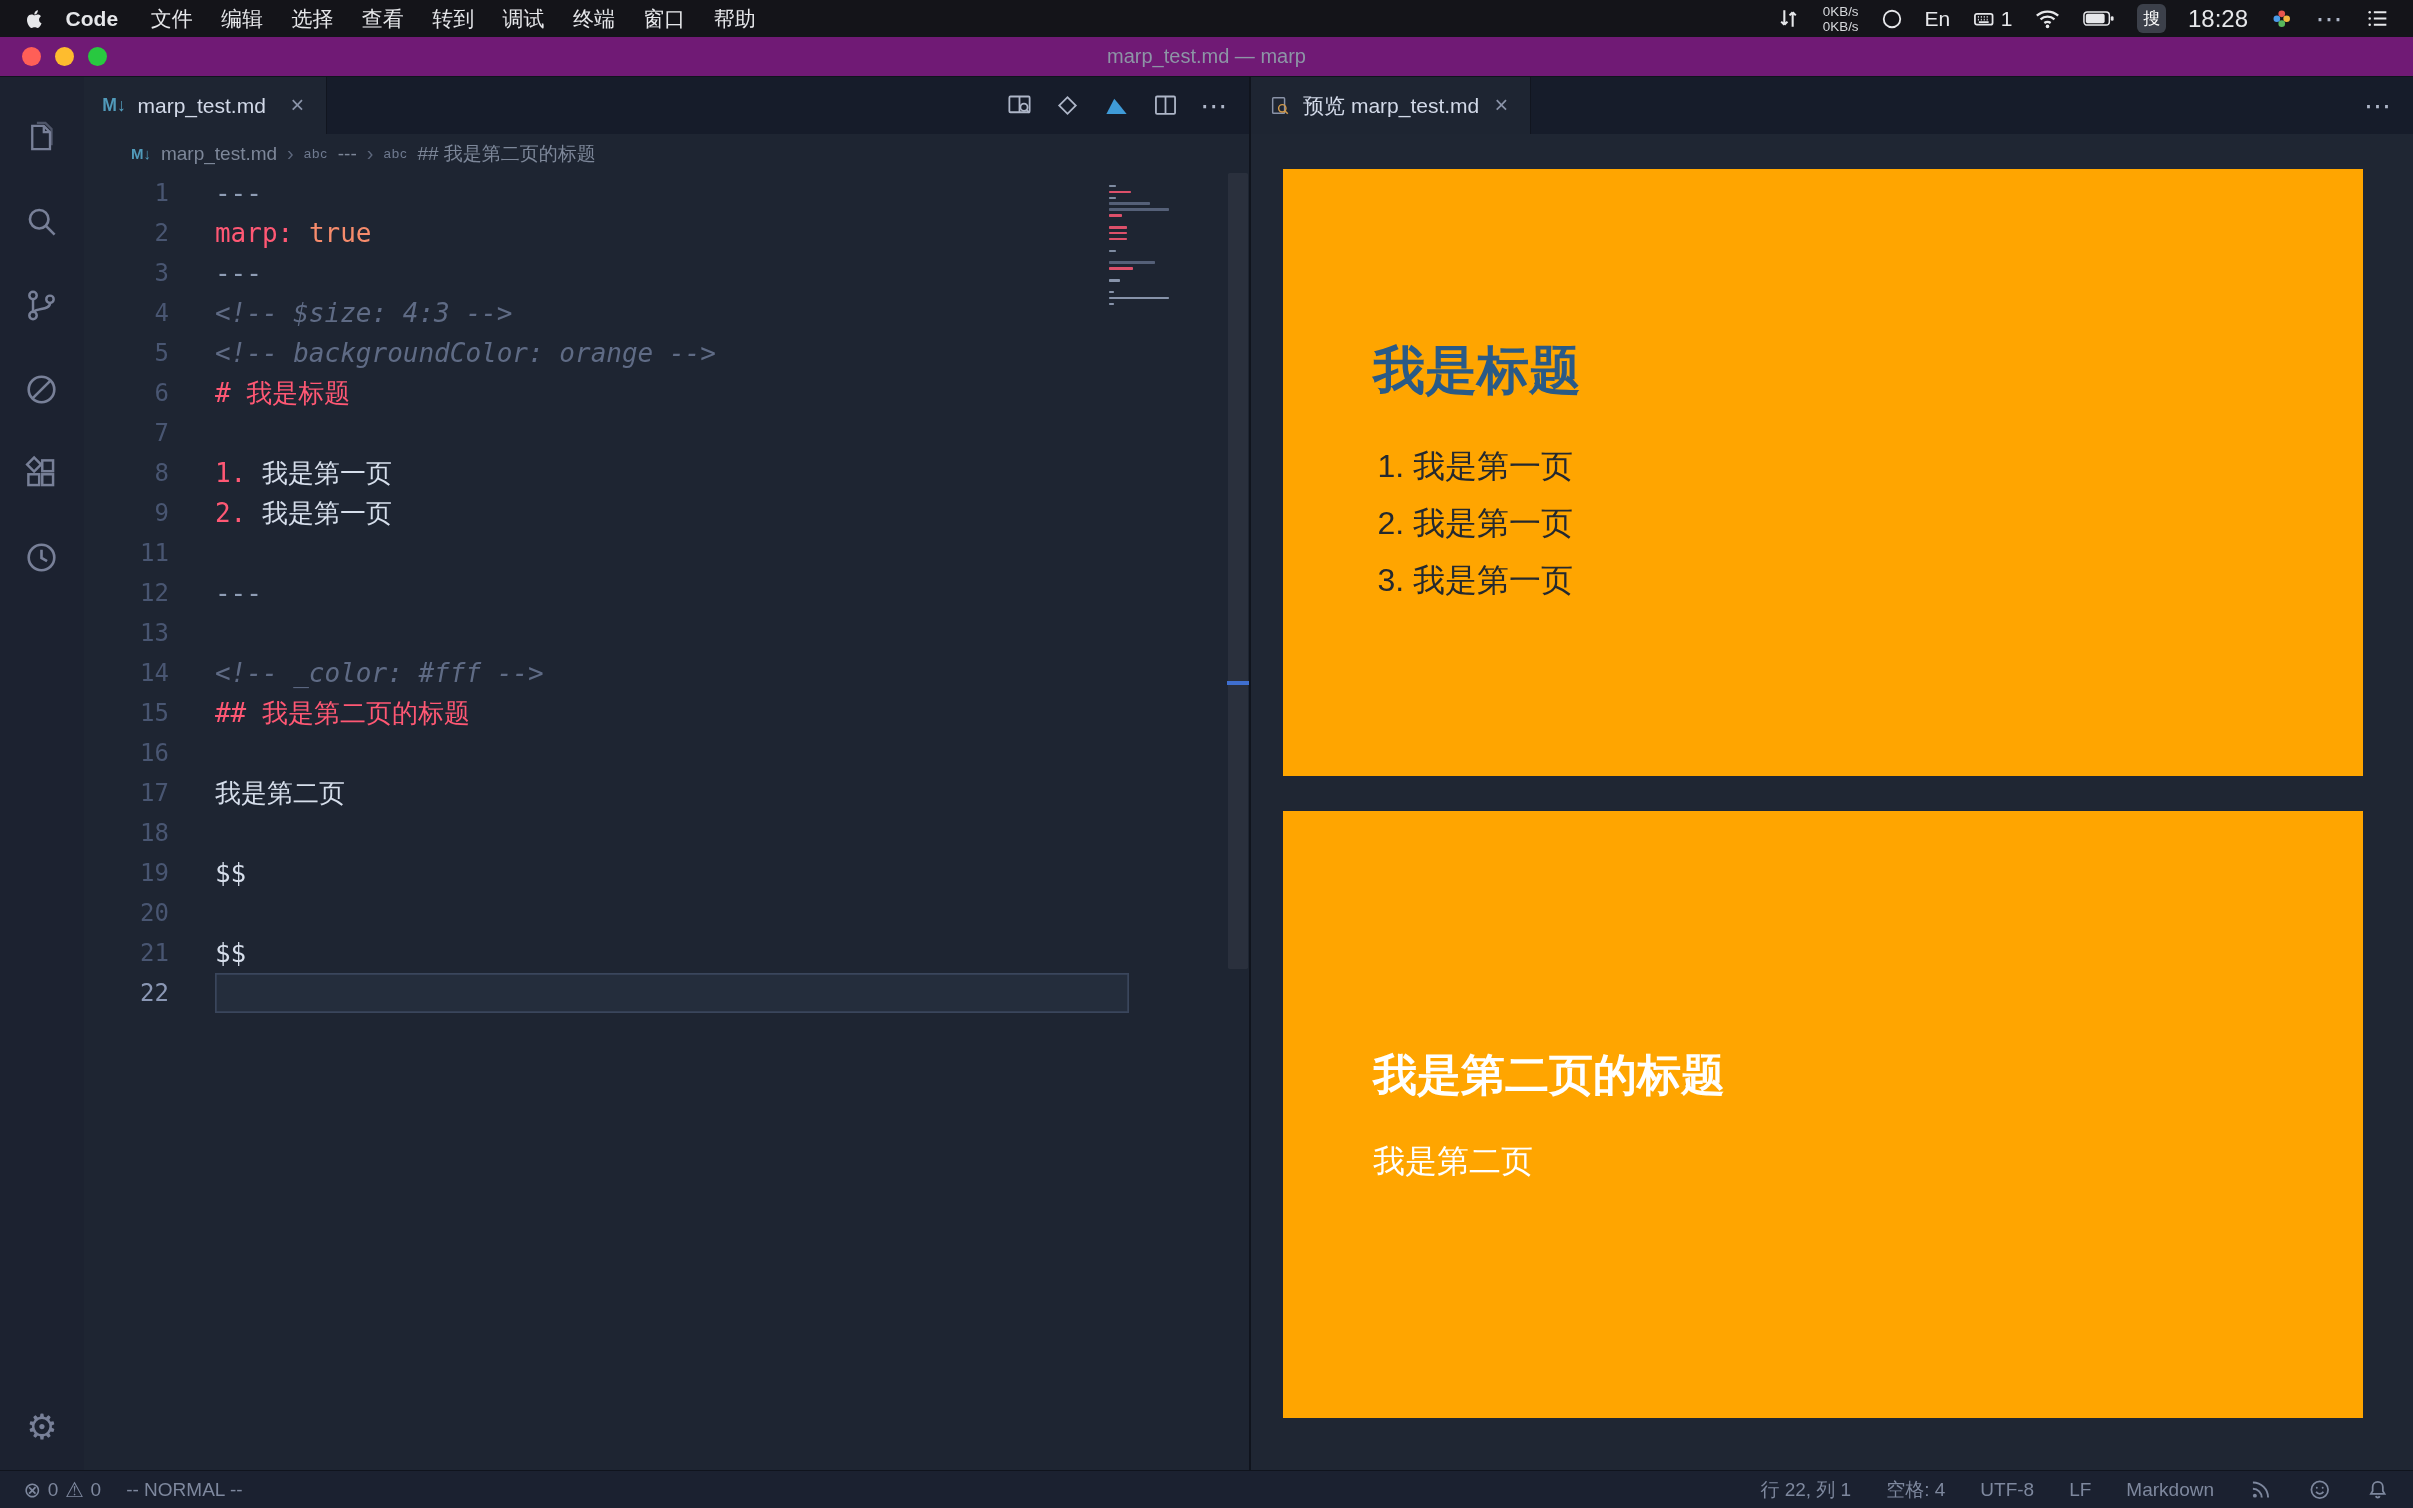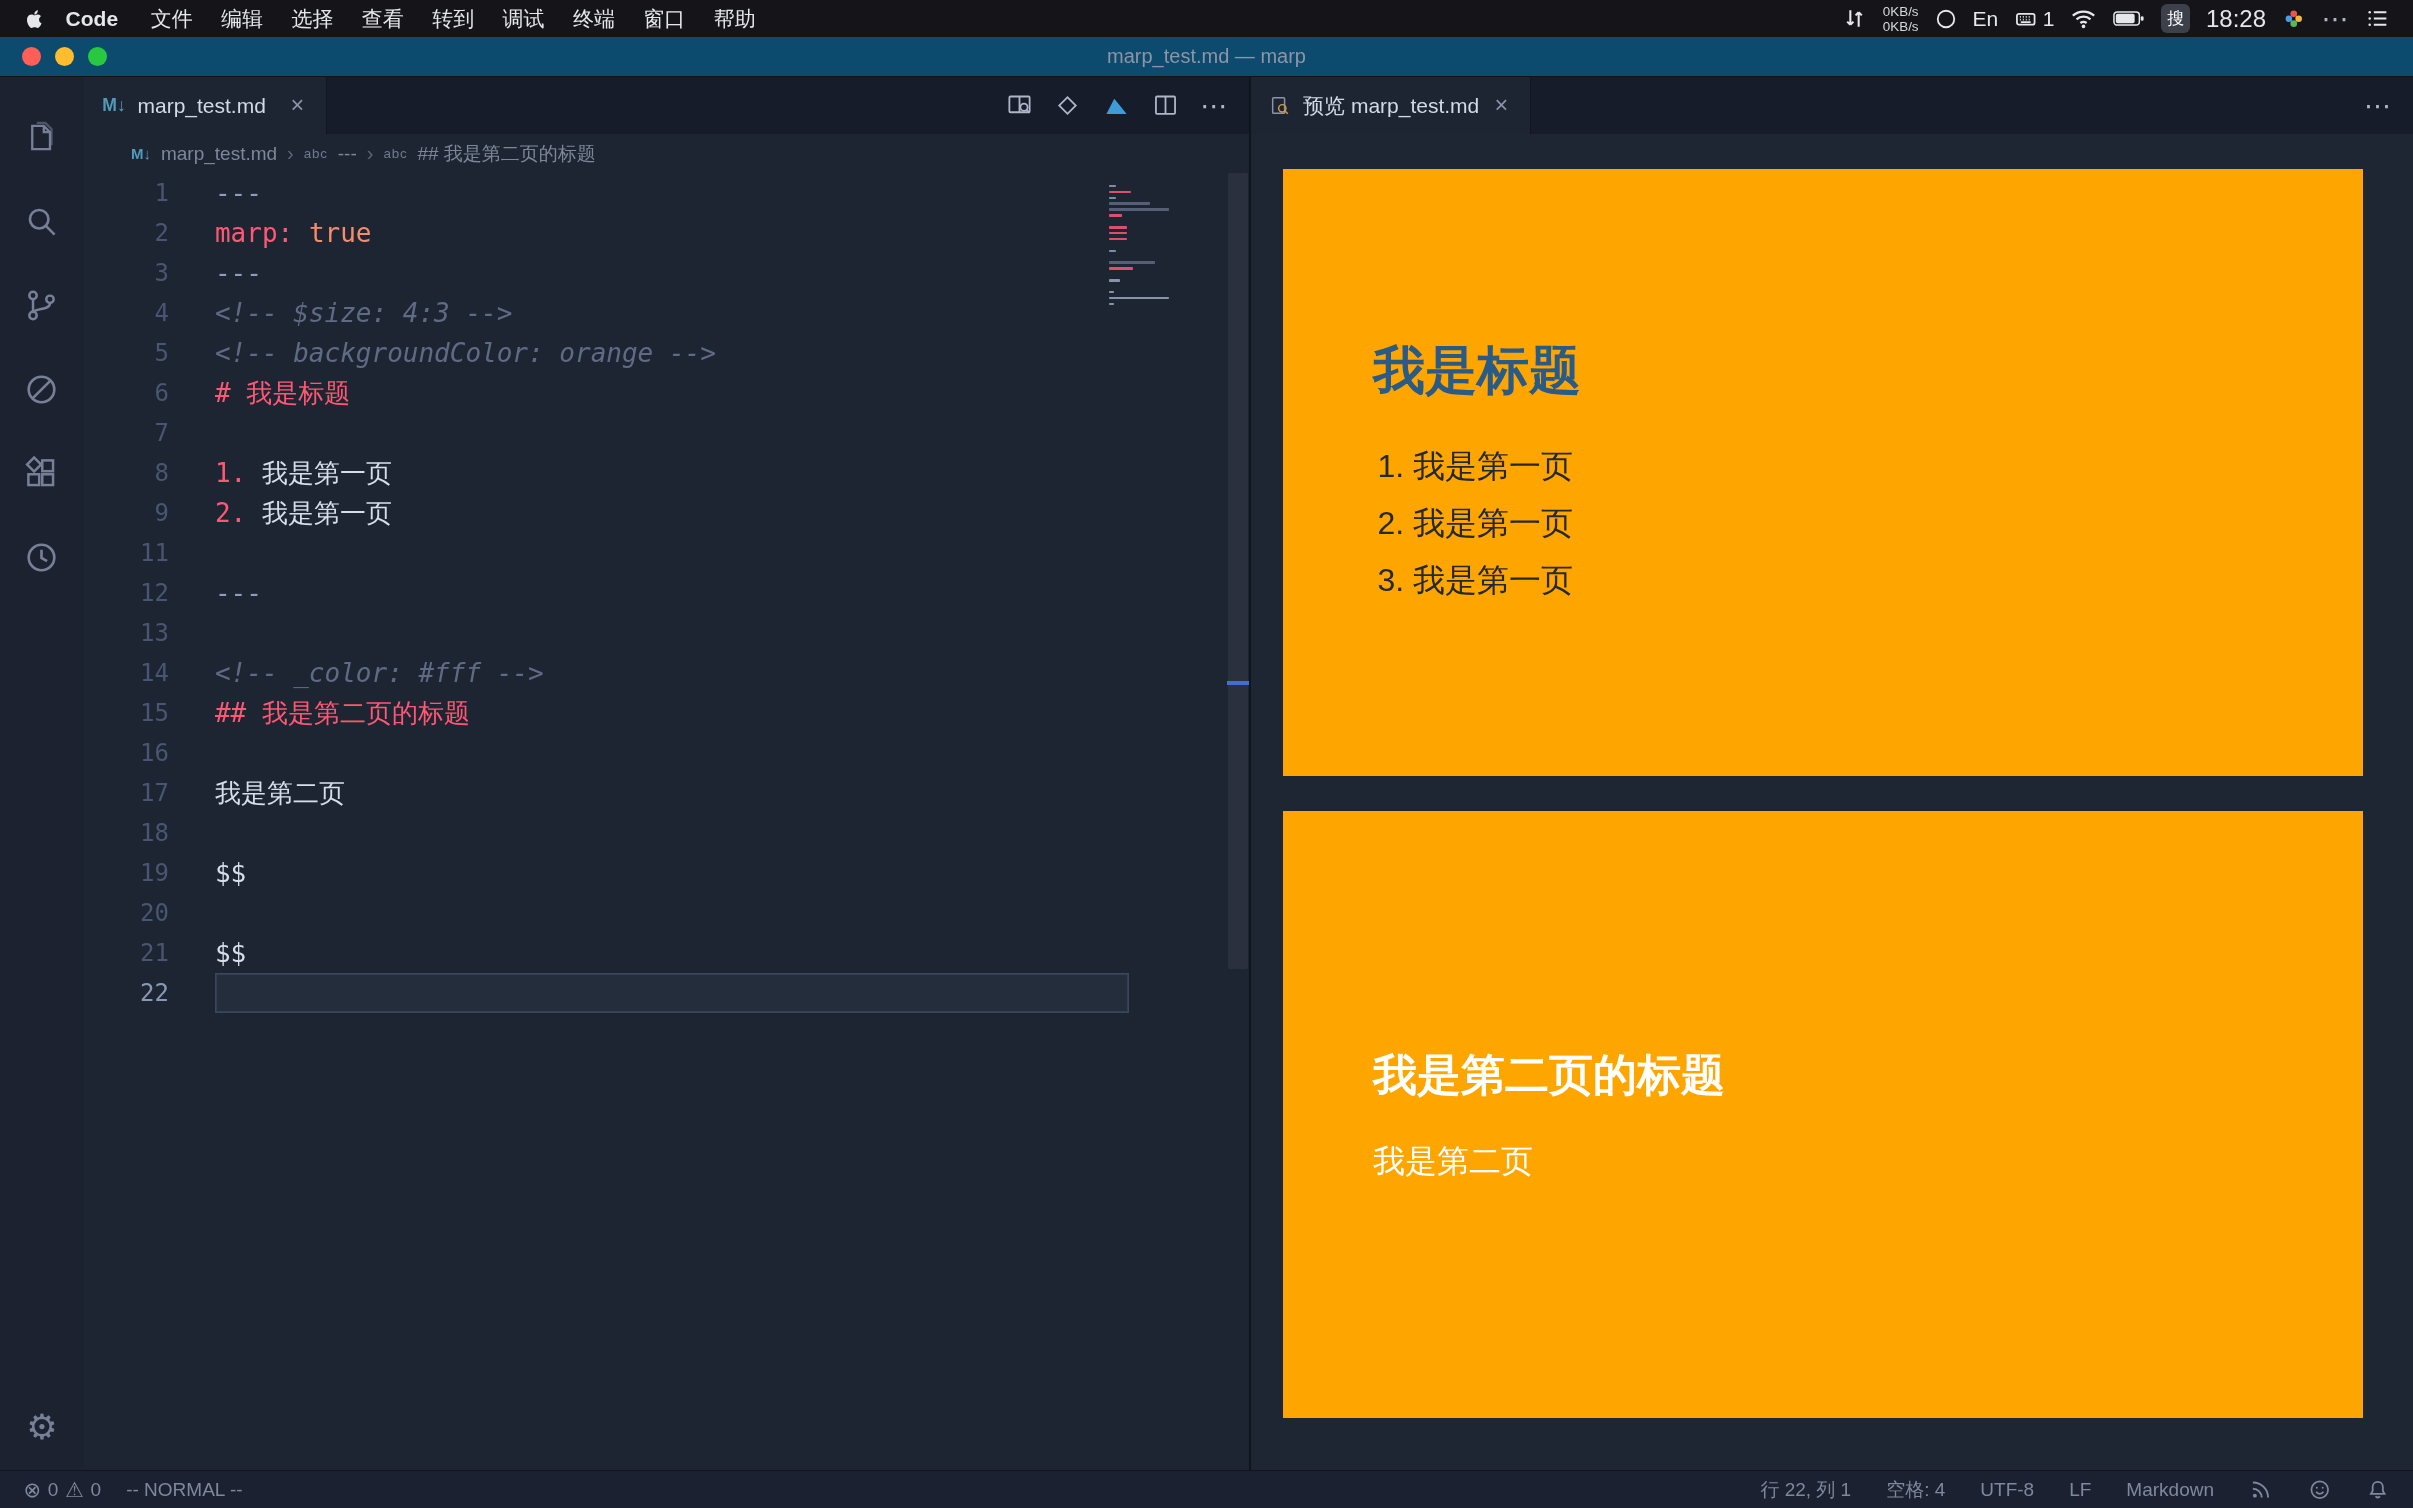--- a/index.html
+++ b/index.html
@@ -4,29 +4,29 @@
 <style>
   * { margin:0; padding:0; box-sizing:border-box; }
   html,body { width:2413px; height:1508px; overflow:hidden; background:#1e2532;
               font-family:"Liberation Sans","DejaVu Sans",sans-serif; }
 
   
   .menubar { height:37px; background:#141419; display:flex; align-items:center;
              padding:0 23.5px; color:#e6e7ea; font-size:21px; gap:6.7px; }
   .menubar .appname { font-weight:bold; margin:0 11.7px 0 13.4px; }
   .menu-item { padding:0 14.2px; cursor:default; }
-  .mb-right { margin-left:auto; display:flex; align-items:center; gap:16px; }
+  .mb-right { margin-left:auto; display:flex; align-items:center; gap:22px; }
   .net-speeds { font-size:13.4px; line-height:15px; text-align:right; color:#d6d8dc; }
   .ime-tile { width:28.5px; height:28.5px; background:#3c404a; border-radius:5.9px; color:#fff;
               font-size:17px; display:flex; align-items:center; justify-content:center; }
   .mb-ico svg { display:block; }
   .clock { font-size:24px; }
 
   
-  .titlebar { height:40px; background:#0c4a6e; display:flex; align-items:center;
+  .titlebar { height:40px; background:#701a75; display:flex; align-items:center;
               position:relative; border-bottom:0.8px solid #10141d; }
   .traffic { display:flex; gap:14.2px; margin-left:22px; }
   .tl { width:19px; height:19px; border-radius:50%; }
   .tl.red{background:#ff5f57;} .tl.yellow{background:#febc2e;} .tl.green{background:#28c840;}
   .win-title { position:absolute; left:0; right:0; text-align:center; color:#8d95a6; font-size:20px; }
 
   
   .main { display:flex; height:1393px; }
 
   

